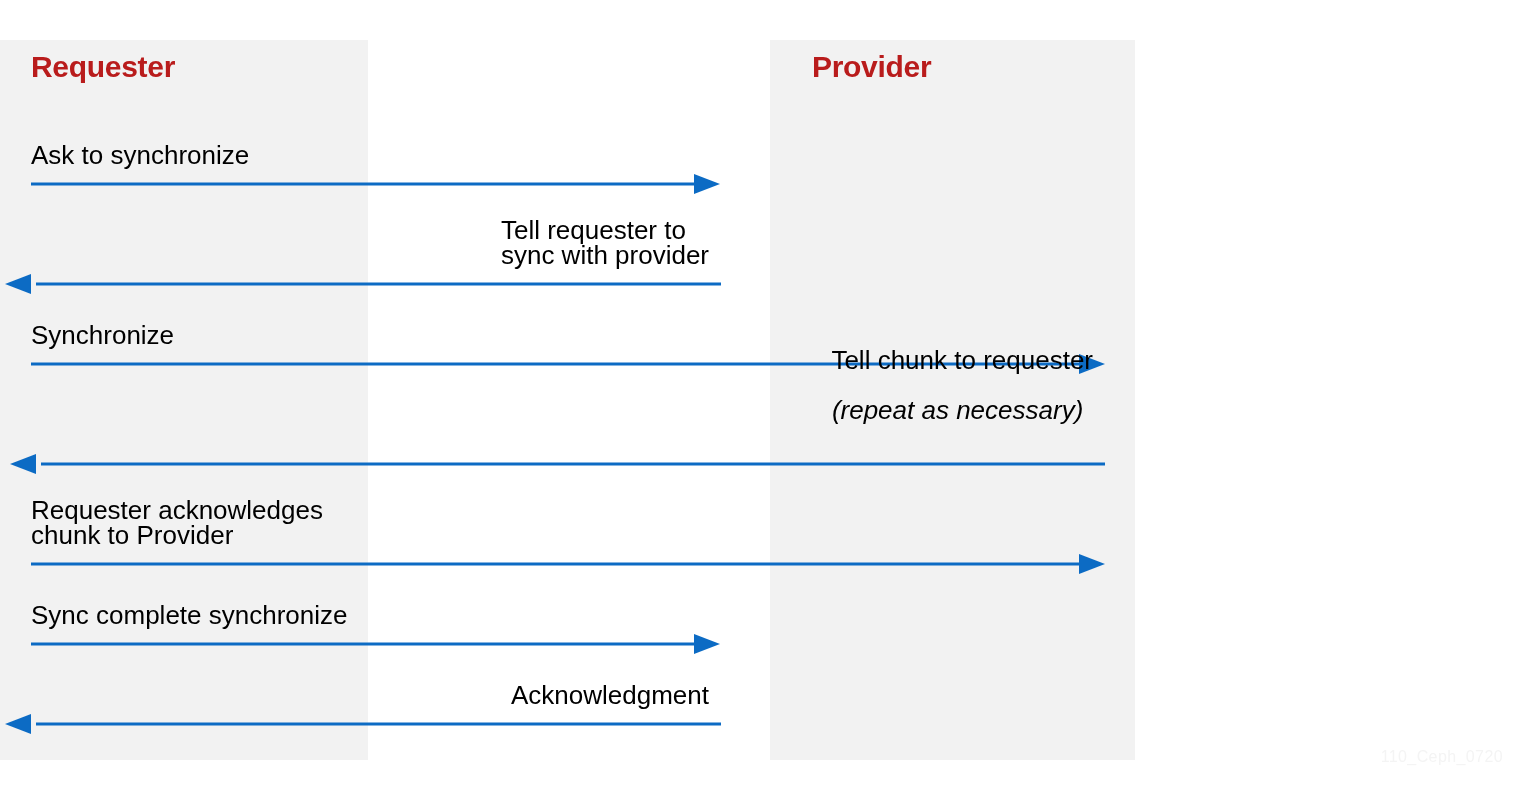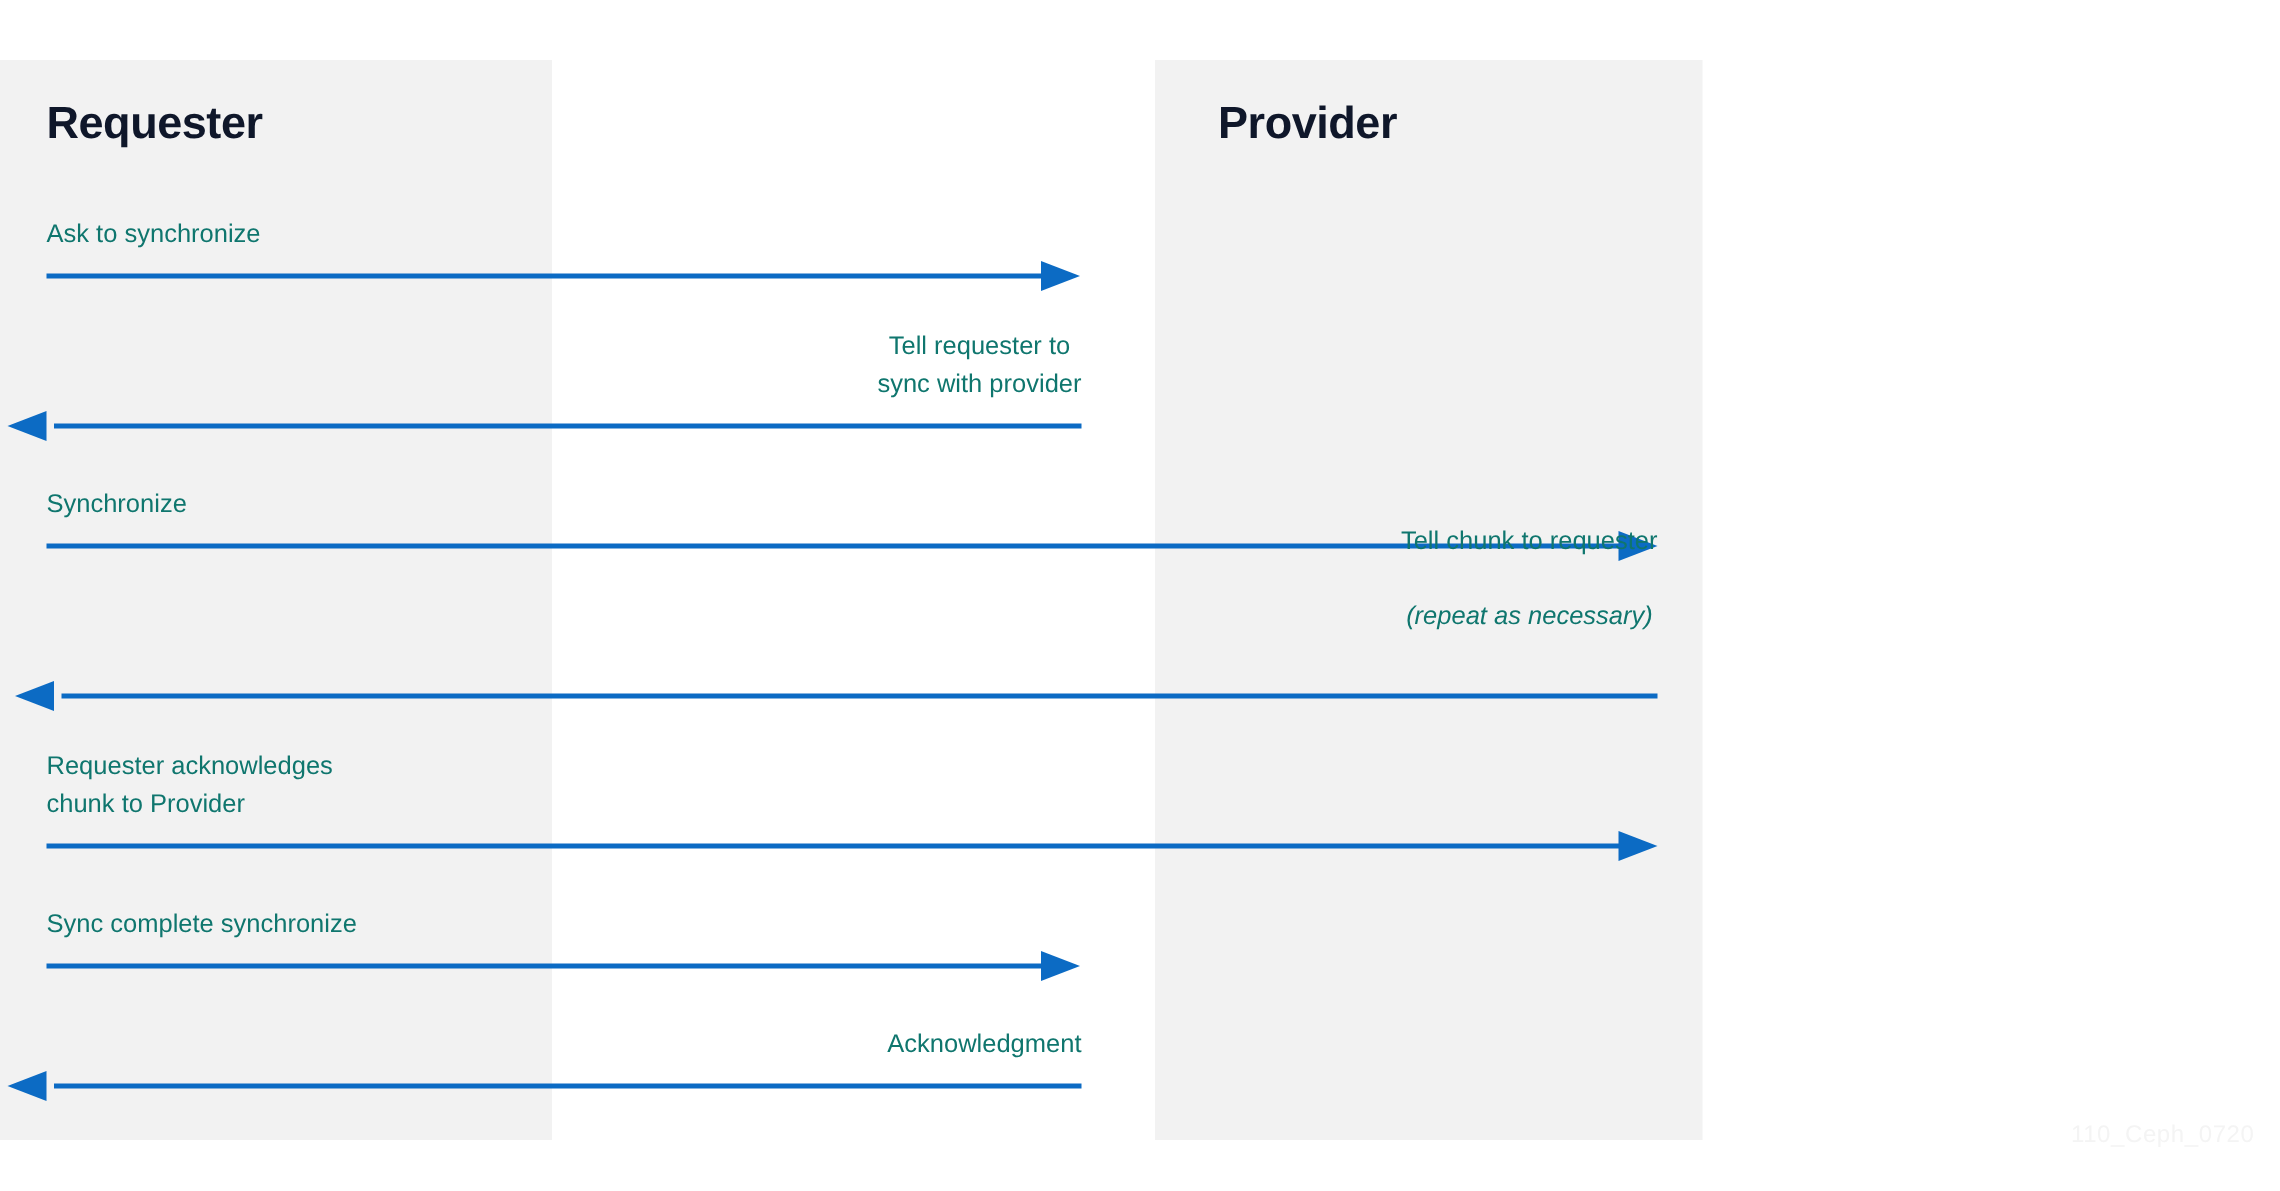--- a/index.html
+++ b/index.html
@@ -26,46 +26,46 @@
     top: 40px;
     height: 720px;
     background: #f2f2f2;
   }
   .lane-requester { left: 0px;   width: 368px; }
   .lane-leader    { left: 385px; width: 365px; }
   .lane-provider  { left: 770px; width: 365px; text-align: right; }
 
   .lane-title {
     position: absolute;
-    top: 26px;
+    top: 10px;
     font-size: 30px;
     font-weight: bold;
     letter-spacing: -0.3px;
-    color: #0f172a;
+    color: #b91c1c;
     white-space: nowrap;
   }
   .lane-requester .lane-title { left: 31px; }
   .lane-leader    .lane-title { left: 41px; }
   .lane-provider  .lane-title { left: 42px; }
 
   
   .msg {
     position: absolute;
     height: 0;
   }
   .msg-label {
     position: absolute;
     bottom: 4px;
-    font-size: 17px;
+    font-size: 26px;
     line-height: 25px;
-    color: #0f766e;
+    color: #000000;
     white-space: pre;
   }
   .msg-label.align-left  { left: 31px;  text-align: left; }
-  .msg-label.align-right { right: 0px;  text-align: center; margin-left: 11px; }
+  .msg-label.align-right { right: 12px;  text-align: left; margin-left: 11px; }
   .msg-label .italic { font-style: italic; }
 
   .arrow-svg {
     position: absolute;
     left: 0;
     top: 0;
     overflow: visible;
     pointer-events: none;
   }
 

